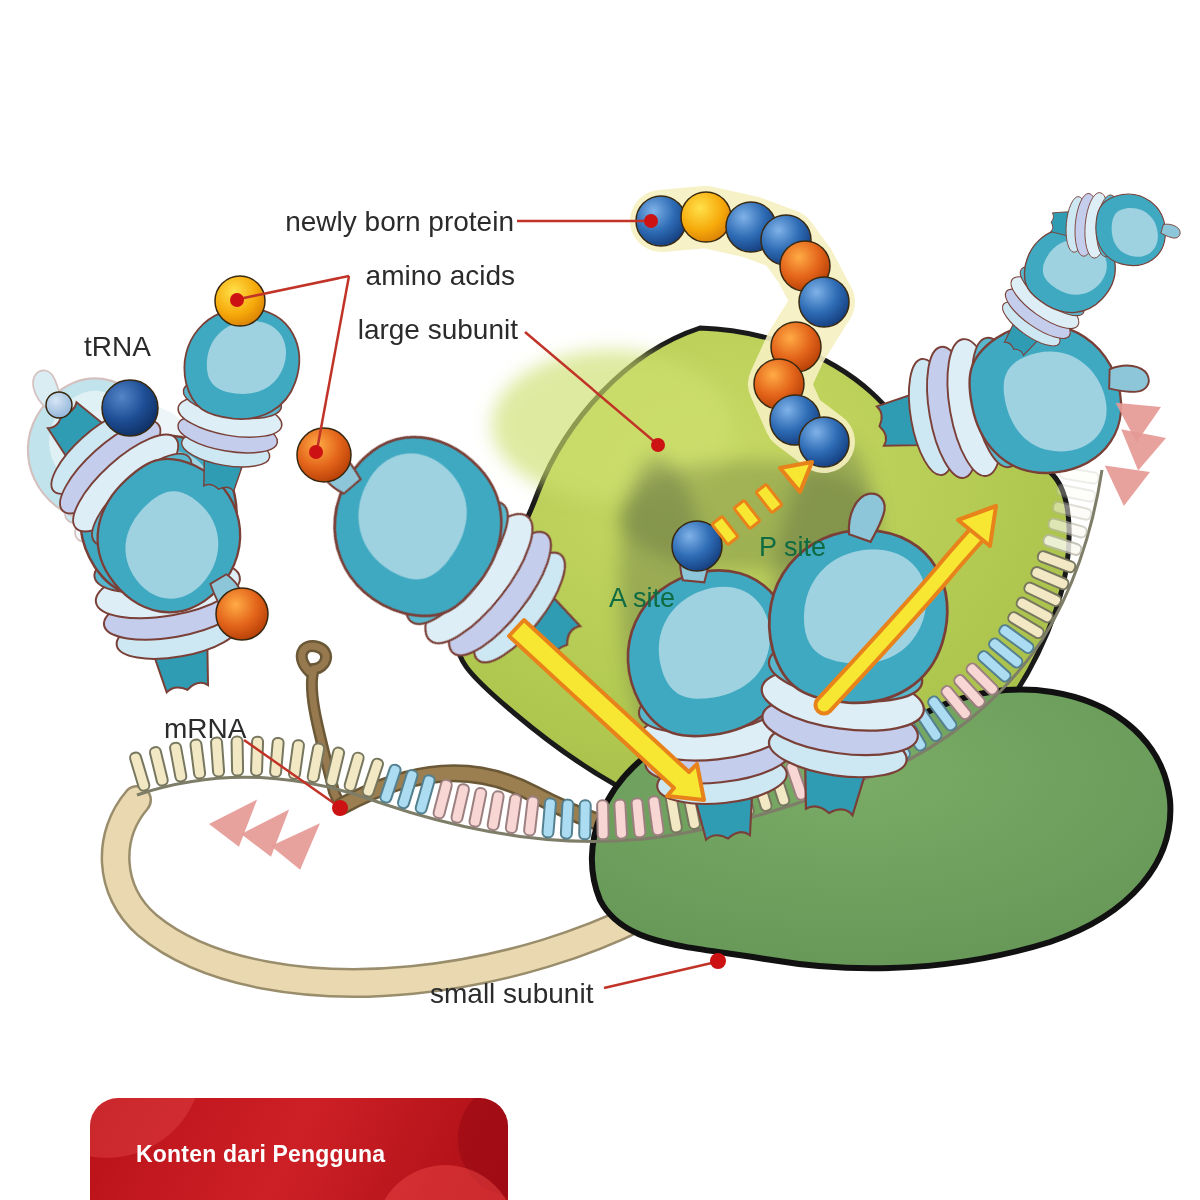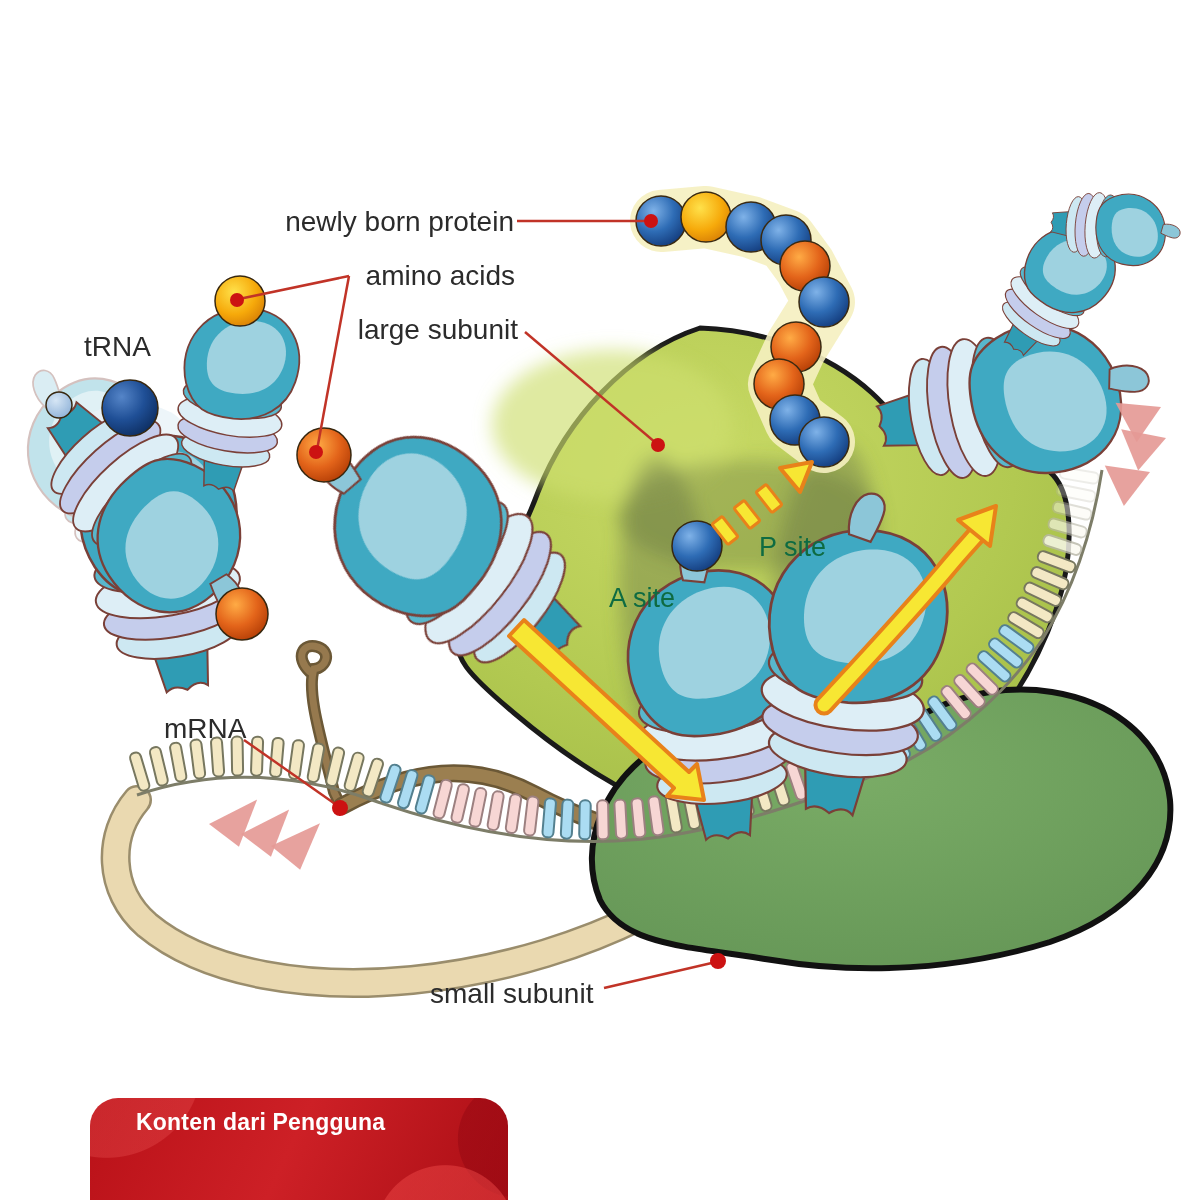--- a/index.html
+++ b/index.html
@@ -9,21 +9,21 @@
   .lbl{font-size:28px;fill:#2b2b2b;}
   .site-lbl{font-size:27px;fill:#0e6b42;}
   #banner{
     position:absolute;left:90px;top:1098px;width:418px;height:102px;
     border-radius:28px 28px 0 0;
     background:
       radial-gradient(circle at 85% 135%, rgba(236,70,70,.50) 0 70px, transparent 71px),
       radial-gradient(circle at 102% 40%, rgba(150,8,18,.55) 0 58px, transparent 59px),
       radial-gradient(circle at 4% -35%, rgba(240,90,90,.30) 0 95px, transparent 96px),
       linear-gradient(115deg,#b91118 0%,#cd2026 48%,#ab0e15 100%);
-    color:#ffffff;box-sizing:border-box;padding:8px 0 0 46px;
+    color:#ffffff;box-sizing:border-box;padding:40px 0 0 46px;
   }
   #banner .bl{font-weight:700;font-size:23px;line-height:33px;letter-spacing:.2px;}
 </style>
 </head>
 <body>
 
 <div id="stage">
 <svg width="1200" height="1200" viewBox="0 0 1200 1200">
   <defs>
     <radialGradient id="g-blue" cx="35%" cy="30%" r="75%">

